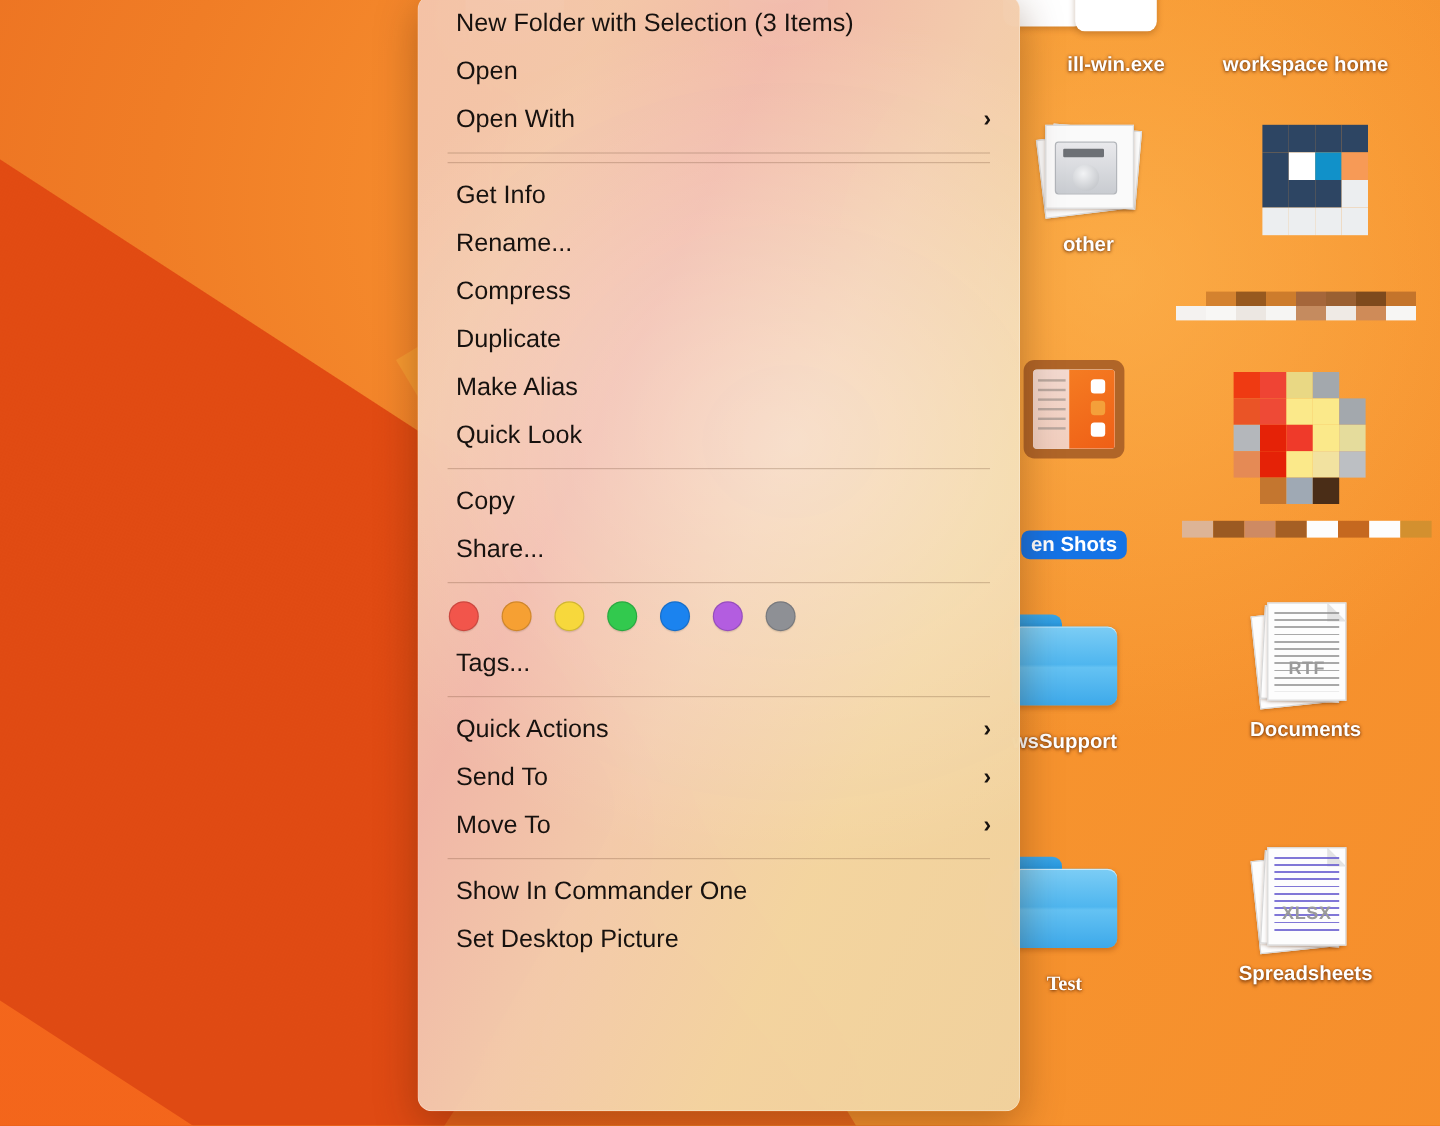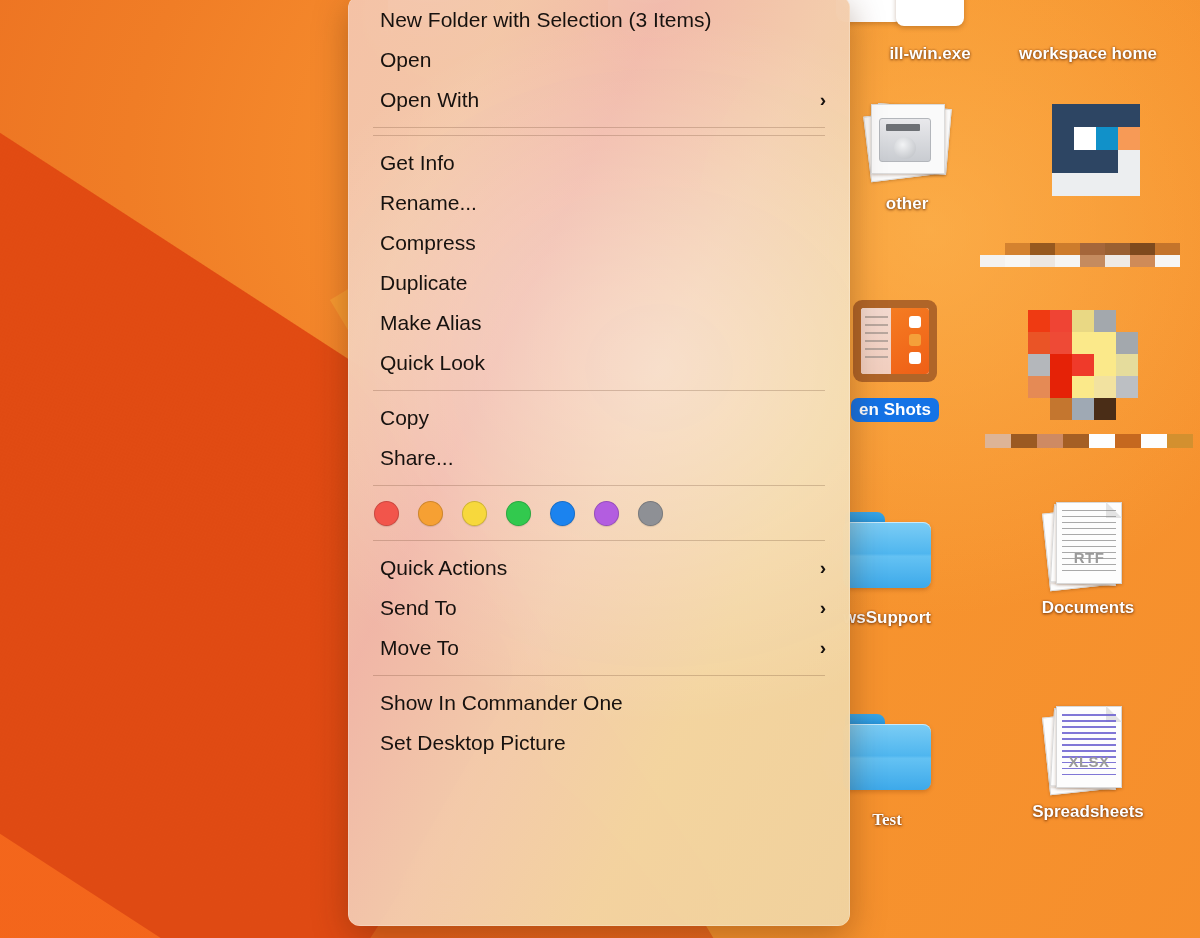--- a/index.html
+++ b/index.html
@@ -312,21 +312,21 @@
         <i style="background:#9b5a22"></i>
         <i style="background:#ce8a63"></i>
         <i style="background:#a55f24"></i>
       <i style="background:#fdfdfd"></i>
         <i style="background:#c5681f"></i>
         <i style="background:#fdfdfd"></i>
         <i style="background:#d3902f"></i>
     </div>
   </div>
 
-  <div class="dicon" style="left:820px; top:296px;">
+  <div class="dicon" style="left:820px; top:296px;gap:44px;">
     <div class="glyph">
       <div class="shot">
         <div class="inner">
           <div class="left"></div>
             <div class="right"></div>
           <div class="ln" style="top:8px"></div>
             <div class="ln" style="top:16px"></div>
           <div class="ln" style="top:24px"></div>
             <div class="ln" style="top:32px"></div>
           <div class="ln" style="top:40px"></div>
@@ -438,20 +438,23 @@
 
   <div class="tagrow">
     <span class="tagdot" style="background:#f2554b"></span>
     <span class="tagdot" style="background:#f6a033"></span>
     <span class="tagdot" style="background:#f7d83c"></span>
     <span class="tagdot" style="background:#32c94e"></span>
     <span class="tagdot" style="background:#1b83ef"></span>
     <span class="tagdot" style="background:#b35de0"></span>
     <span class="tagdot" style="background:#8e9095"></span>
   </div>
+  <div class="mi">
+    <span>Tags...</span>
+  </div>
 
   <div class="sep"></div>
 
   <div class="mi">
     <span>Quick Actions</span>
     <span class="arw">›</span>
   </div>
   <div class="mi">
     <span>Send To</span>
     <span class="arw">›</span>

